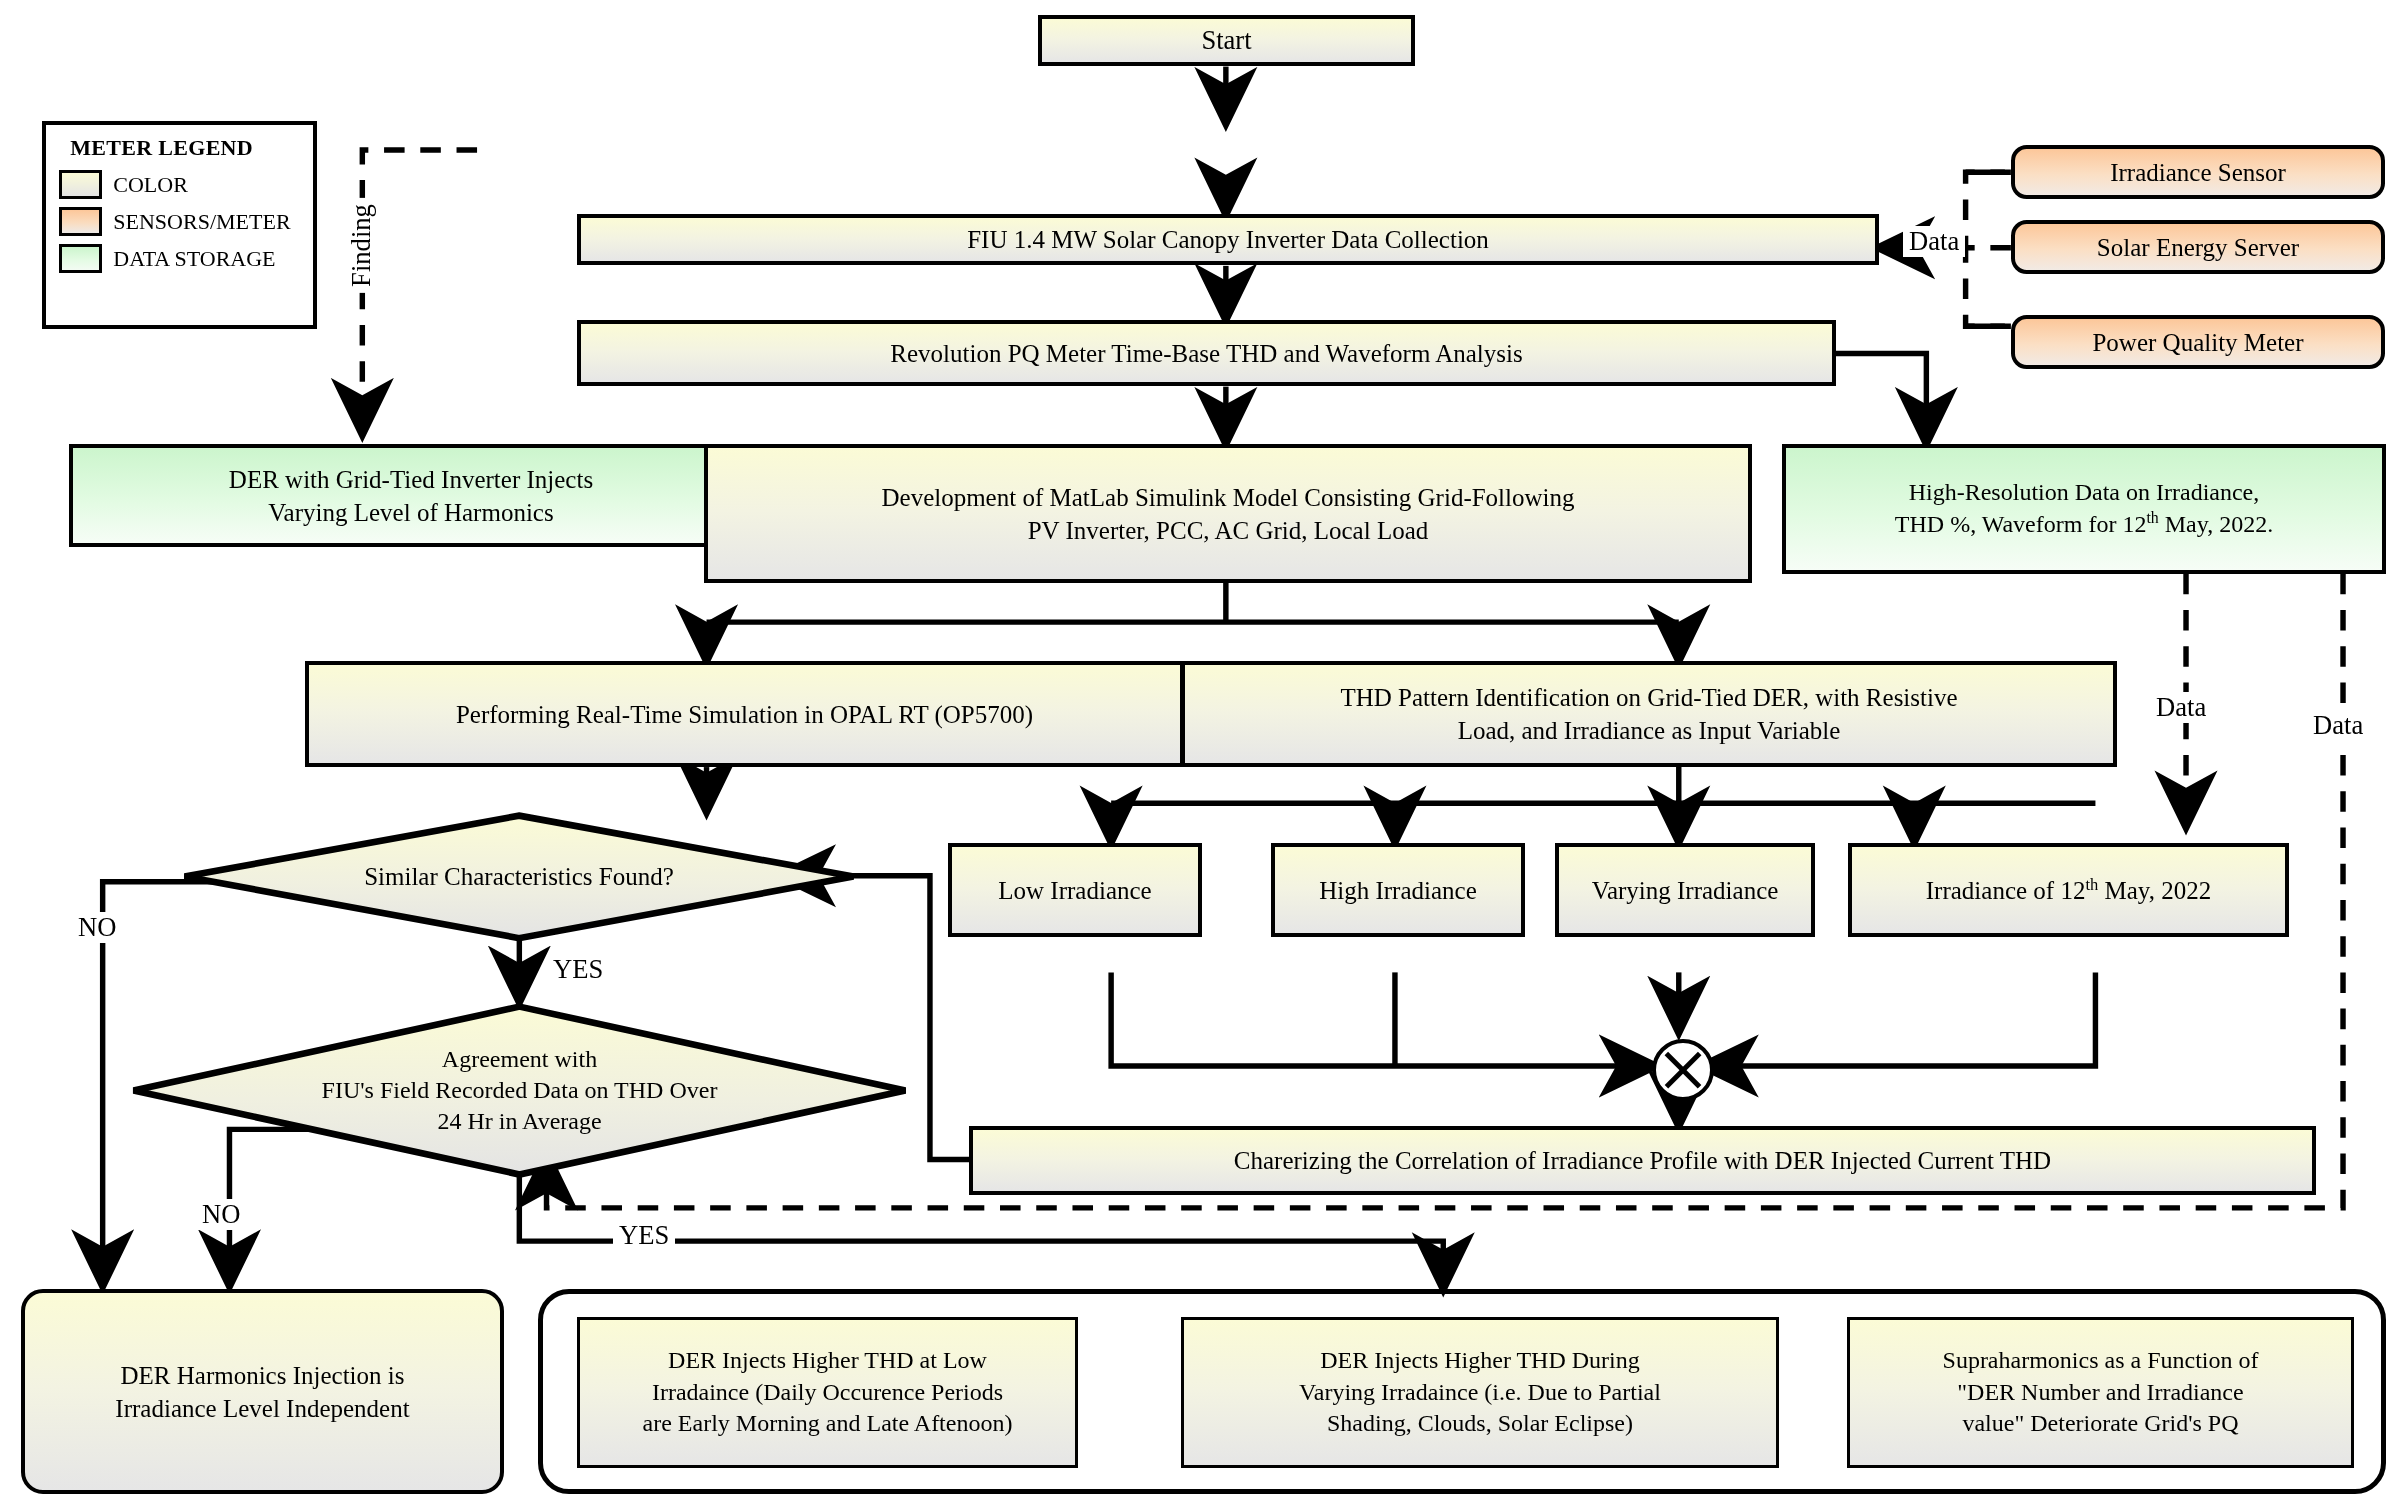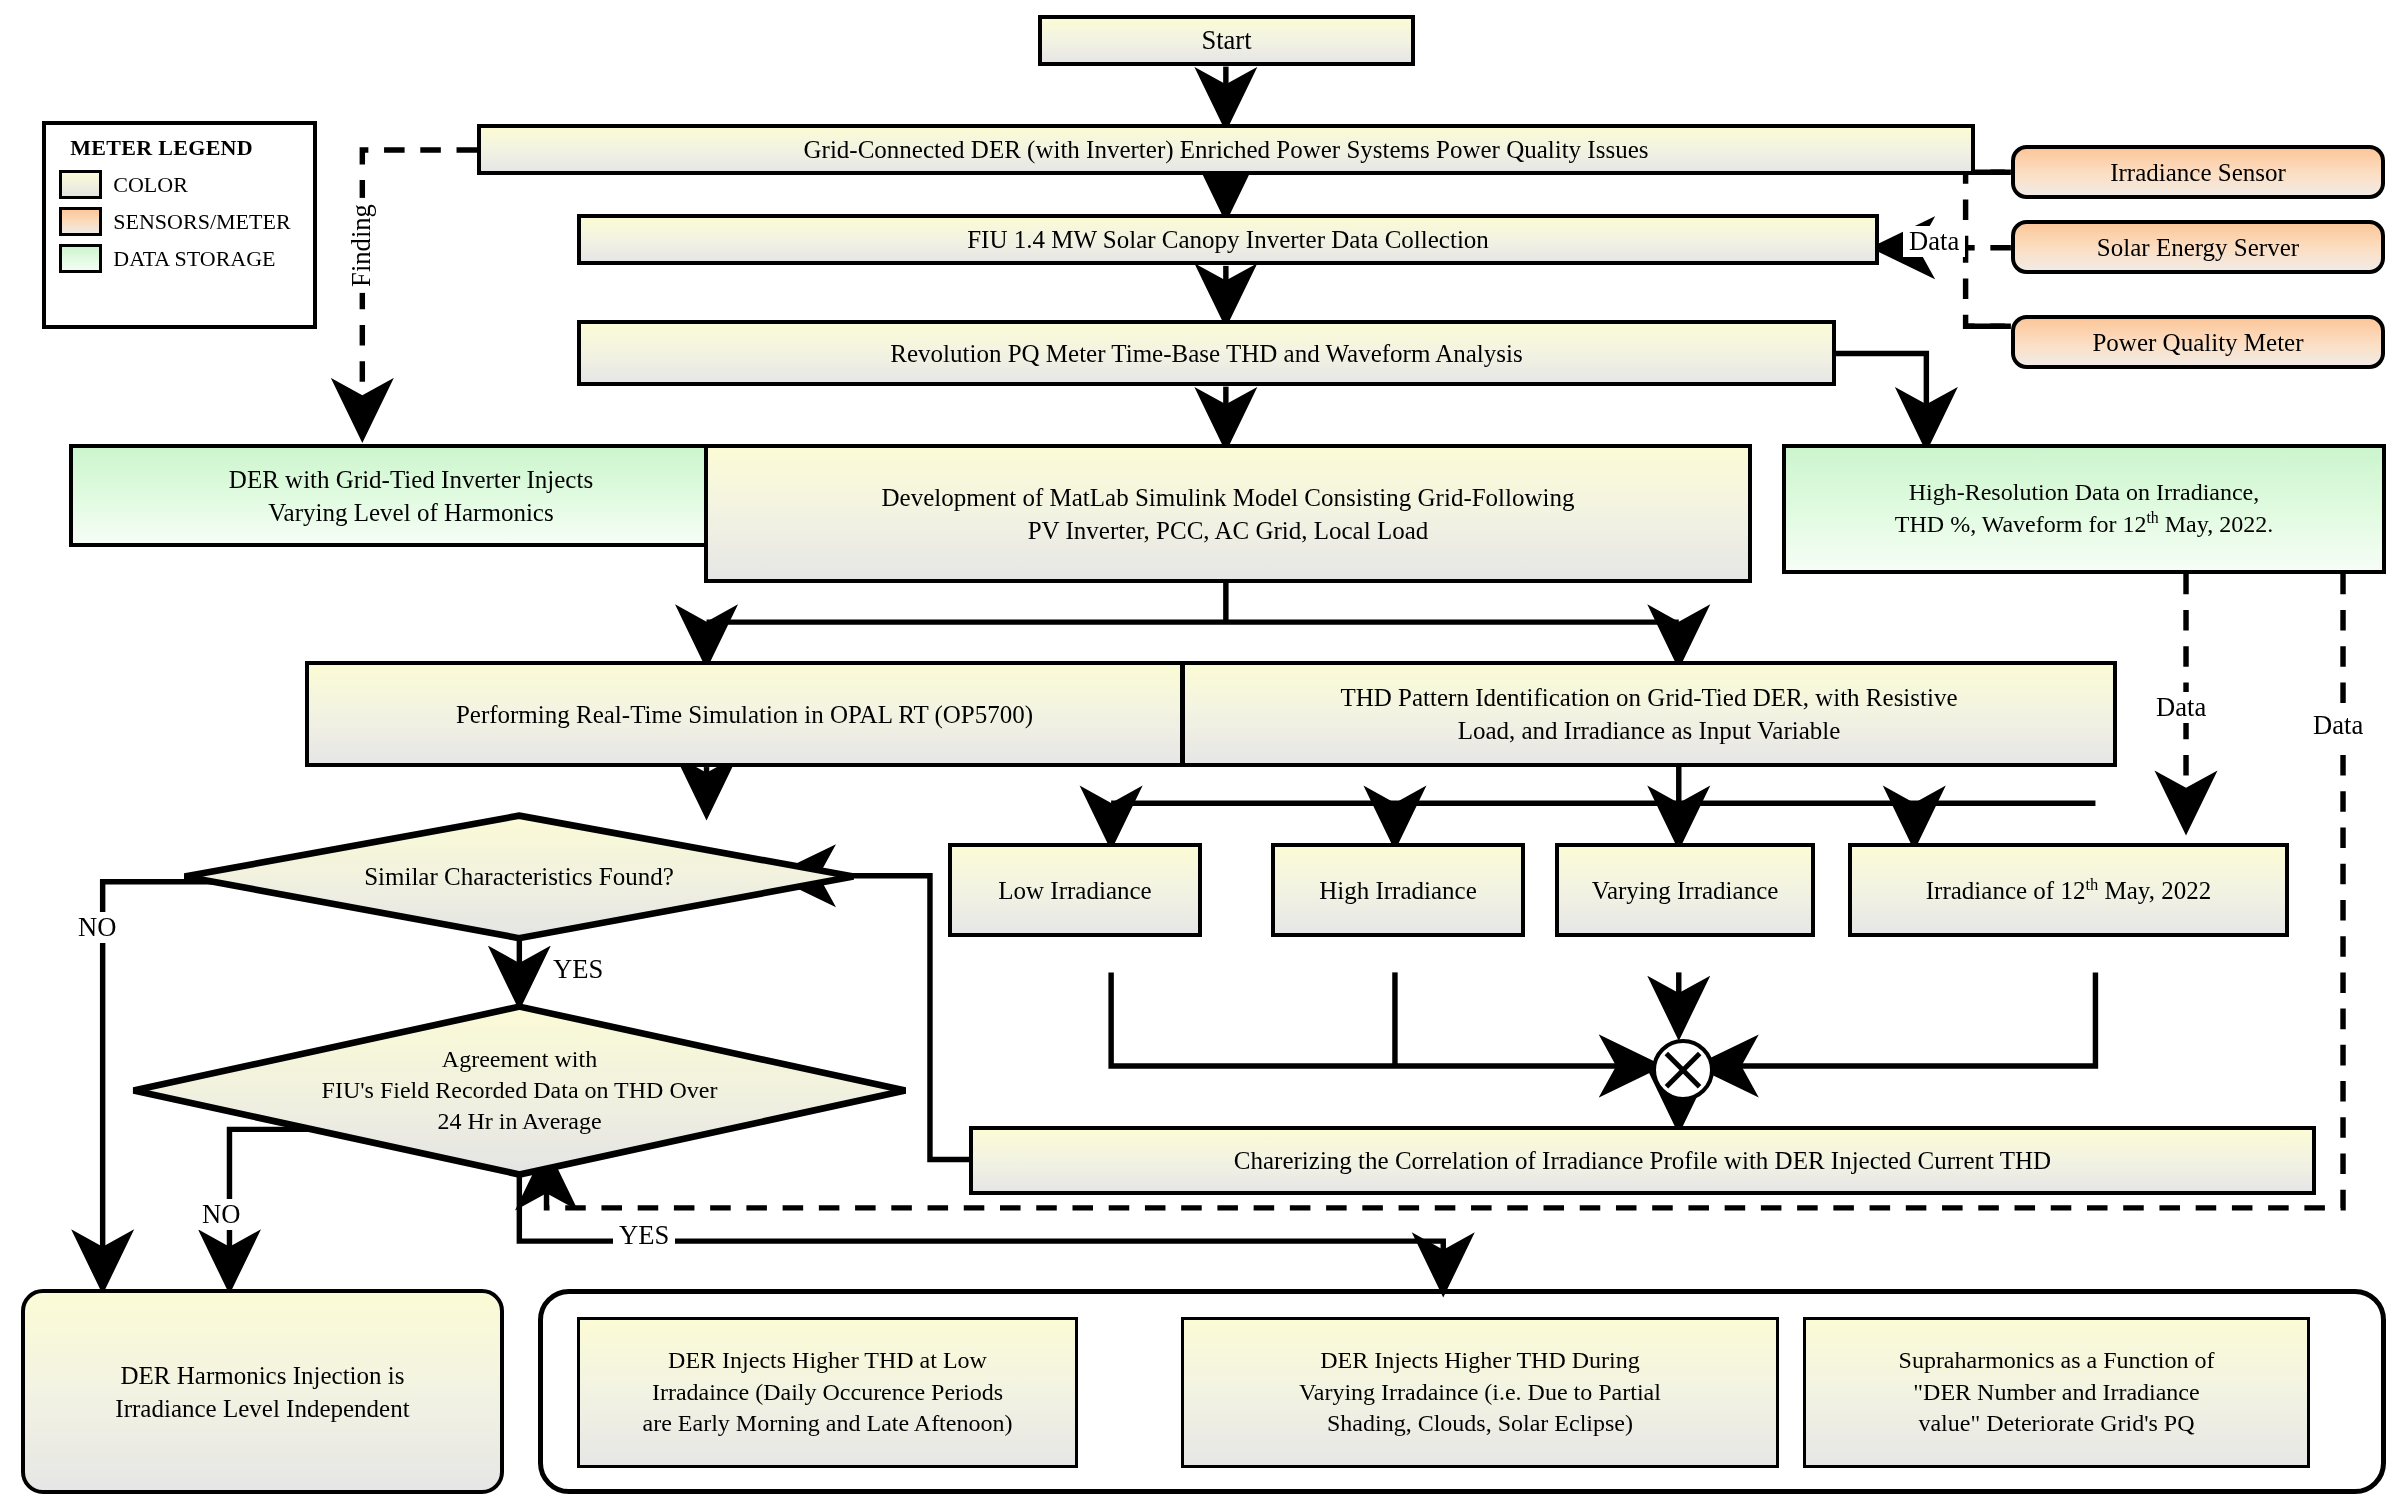--- a/index.html
+++ b/index.html
@@ -128,21 +128,20 @@
       <span>SENSORS/METER</span>
     </div>
     <div class="legend-row">
       <span class="swatch sw-storage"></span>
       <span>DATA STORAGE</span>
     </div>
   </div>
 
   <div class="node step" style="left:1038px;top:15px;width:377px;height:51px;font-size:26.6px;">Start</div>
 
-  <div class="node step" style="left:477px;top:124px;width:1498px;height:51px;font-size:25px;">Grid-Connected DER (with Inverter) Enriched Power Systems  Power Quality Issues</div>
 
   <div class="node step" style="left:577px;top:214px;width:1302px;height:51px;font-size:25px;">FIU 1.4 MW Solar Canopy Inverter Data Collection</div>
 
   <div class="node step" style="left:577px;top:320px;width:1259px;height:66px;font-size:25px;">Revolution PQ Meter Time-Base THD and Waveform Analysis</div>
 
   <div class="node storage" style="left:69px;top:444px;width:684px;height:103px;font-size:25px;flex-direction:column;">
     <span>DER with Grid-Tied Inverter Injects</span>
     <span>Varying  Level of Harmonics</span>
   </div>
 
@@ -225,21 +224,21 @@
     <span>Irradaince (Daily Occurence Periods</span>
     <span>are Early Morning and Late Aftenoon)</span>
   </div>
 
   <div class="node step thin" style="left:1181px;top:1317px;width:598px;height:151px;font-size:24px;flex-direction:column;text-align:center;">
     <span>DER Injects Higher THD During</span>
     <span>Varying Irradaince (i.e. Due to Partial</span>
     <span>Shading, Clouds, Solar Eclipse)</span>
   </div>
 
-  <div class="node step thin" style="left:1803px;top:1317px;width:507px;height:151px;font-size:24px;flex-direction:column;">
+  <div class="node step thin" style="left:1847px;top:1317px;width:507px;height:151px;font-size:24px;flex-direction:column;">
     <span>Supraharmonics as a Function of</span>
     <span>"DER Number and Irradiance</span>
     <span>value" Deteriorate Grid's PQ</span>
   </div>
 
   <div class="edgelabel rot90" style="left:314px;top:230px;font-size:26.6px;">Finding</div>
 
   <div class="edgelabel" style="left:1903px;top:226px;font-size:26.6px;">Data</div>
 
   <div class="edgelabel" style="left:2150px;top:692px;font-size:26.6px;">Data</div>

